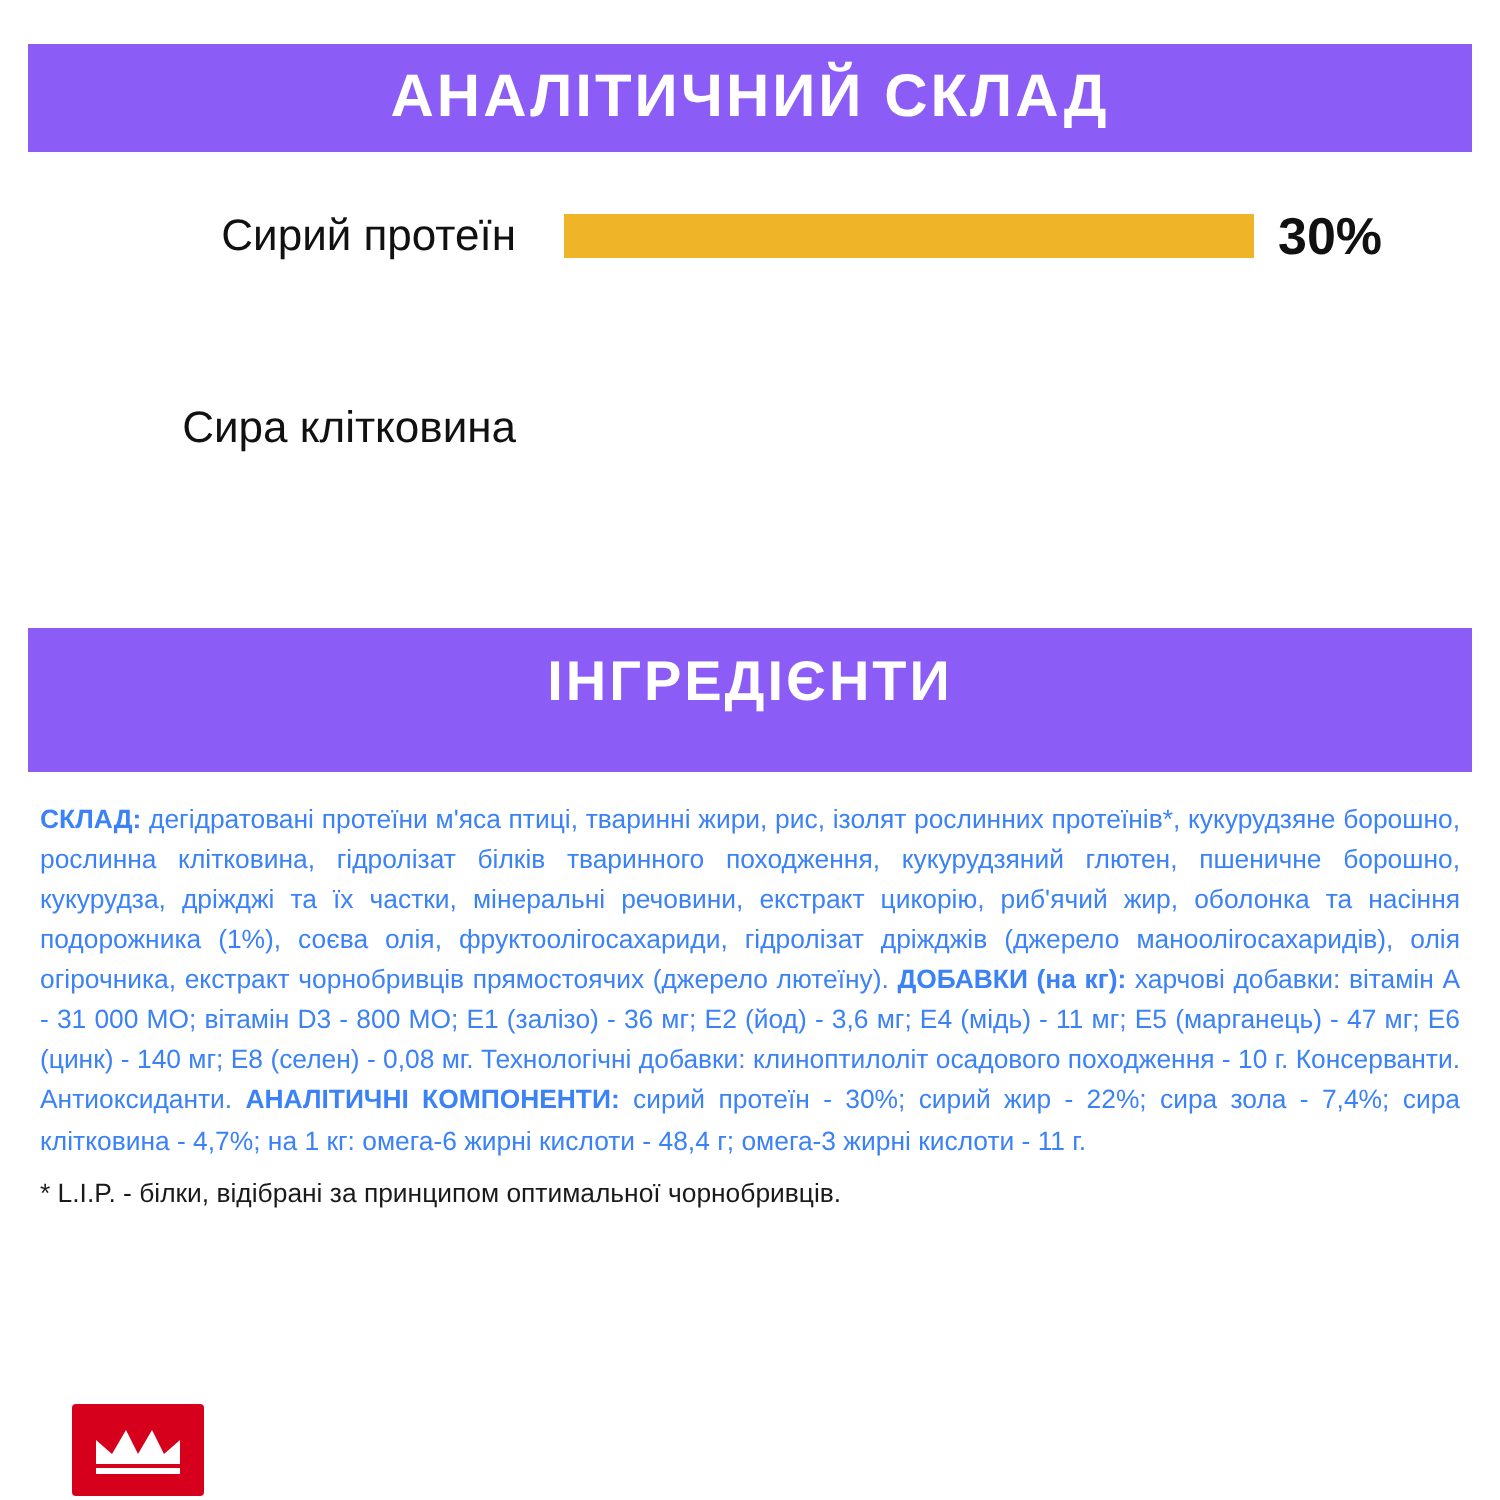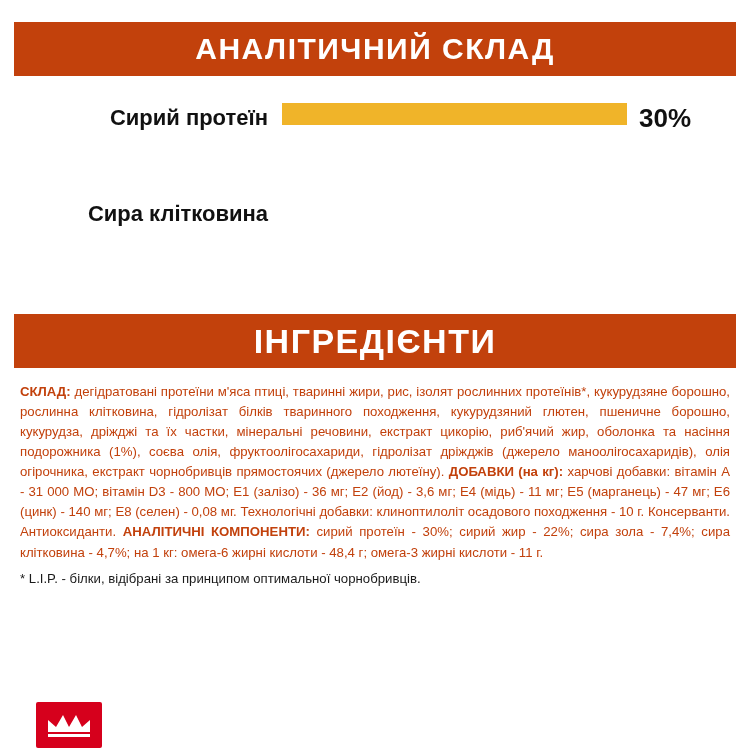--- a/index.html
+++ b/index.html
@@ -17,84 +17,85 @@
   .page {
     position: relative;
     width: 750px;
     height: 750px;
     box-sizing: border-box;
     padding: 0 14px;
   }
 
   
   .banner {
-    background: #c2410c;
+    background: #8b5cf6;
     color: #ffffff;
     text-align: center;
     font-weight: bold;
     letter-spacing: 1.5px;
     box-sizing: border-box;
   }
   .banner-analysis {
     margin-top: 22px;
     height: 54px;
     line-height: 54px;
     font-size: 30px;
   }
   .banner-ingredients {
     margin-top: 14px;
-    height: 54px;
+    height: 72px;
     line-height: 54px;
-    font-size: 34px;
+    font-size: 28px;
   }
 
   
   .analysis {
     margin-top: 22px;
     padding: 0 10px 0 6px;
   }
   .arow {
     display: flex;
     align-items: center;
     height: 40px;
     margin-bottom: 8px;
   }
   .arow-label {
     width: 262px;
     text-align: right;
-    padding-right: 14px;
+    padding-right: 24px;
     font-size: 22px;
-    font-weight: bold;
+    font-weight: normal;
     color: #111111;
     box-sizing: border-box;
     white-space: nowrap;
   }
   .arow-bar-wrap {
     flex: 1;
     display: flex;
+    align-items: center;
   }
   .arow-bar {
     height: 22px;
     background: #f0b429;
   }
   .arow-value {
     font-size: 26px;
     font-weight: bold;
     color: #111111;
     margin-left: 12px;
     white-space: nowrap;
   }
 
   
   .ingredients {
     margin-top: 14px;
     padding: 0 6px;
     font-size: 13.2px;
     line-height: 1.52;
-    color: #c2410c;
+    color: #3b82f6;
     text-align: justify;
   }
   .ingredients b {
     font-weight: bold;
   }
   .footnote {
     margin-top: 6px;
     padding: 0 6px;
     font-size: 13.2px;
     line-height: 1.5;

